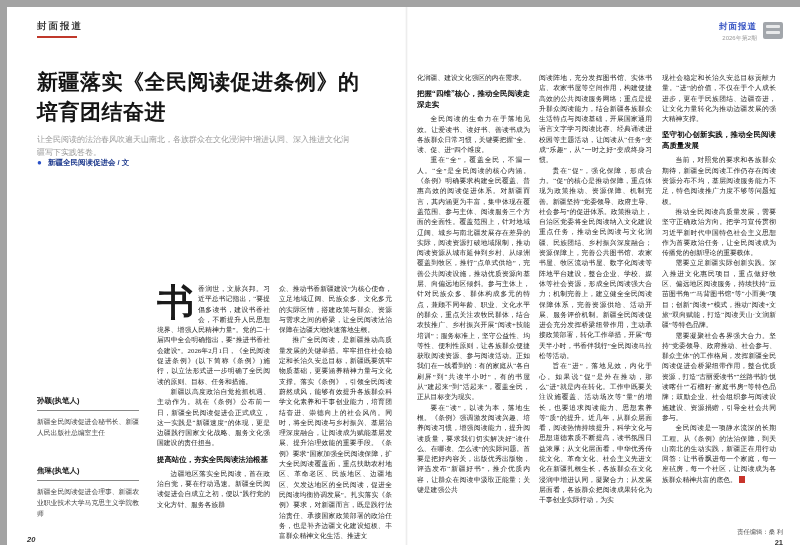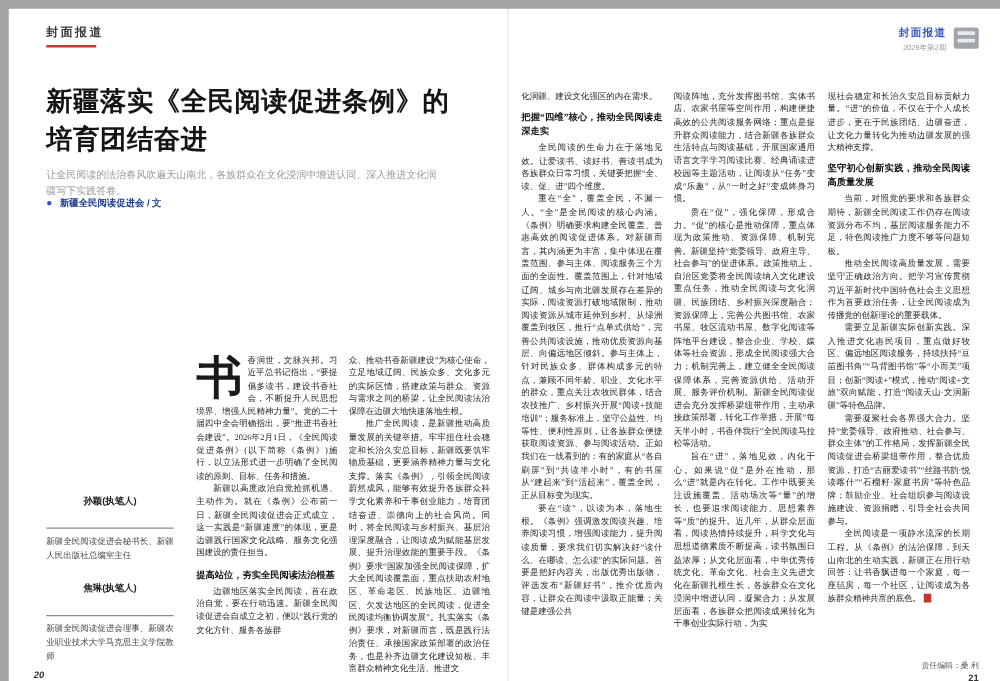--- a/index.html
+++ b/index.html
@@ -27,22 +27,22 @@
   .title{position:absolute;left:30px;top:60px;width:340px;
     font-family:"Liberation Sans","DejaVu Sans",sans-serif;
     font-size:21px;font-weight:bold;color:#141414;line-height:30px;letter-spacing:0.5px;}
   .dek{position:absolute;left:30px;top:126px;width:318px;font-size:8px;color:#999;
     line-height:13px;font-family:"Liberation Sans",sans-serif;}
   .byline{position:absolute;left:30px;top:151px;font-size:7.5px;font-weight:bold;
     color:#1f3b8e;font-family:"Liberation Sans",sans-serif;}
   .byline .dot{color:#2950c8;margin-right:4px;font-size:8px;}
   
   .author{position:absolute;left:30px;width:102px;font-family:"Liberation Sans",sans-serif;}
-  .author .nm{font-size:7.5px;font-weight:bold;color:#222;padding-bottom:16px;
-    border-bottom:1px solid #8a8a8a;margin-bottom:5px;text-align:center;}
+  .author .nm{font-size:7.5px;font-weight:bold;color:#222;padding-bottom:4px;
+    border-bottom:1px solid #8a8a8a;margin-bottom:5px;}
   .author .bio{font-size:6.8px;color:#444;line-height:11px;text-align:justify;}
   
   .col{position:absolute;overflow:hidden;font-size:6.8px;line-height:10.3px;
     text-align:justify;color:#262626;}
   .col .para{text-indent:2em;margin:0;}
   .col .cont{text-indent:0;margin:0;}
   .col .sub{font-weight:bold;font-size:7.4px;color:#111;margin:5px 0 4px 0;
     font-family:Liberation Serif, serif;line-height:11px;text-indent:0;}
   .dropcap{float:left;font-size:37px;line-height:34px;font-weight:bold;color:#1a1a1a;
     margin:2px 4px 0 0;font-family:"Liberation Serif",serif;}

